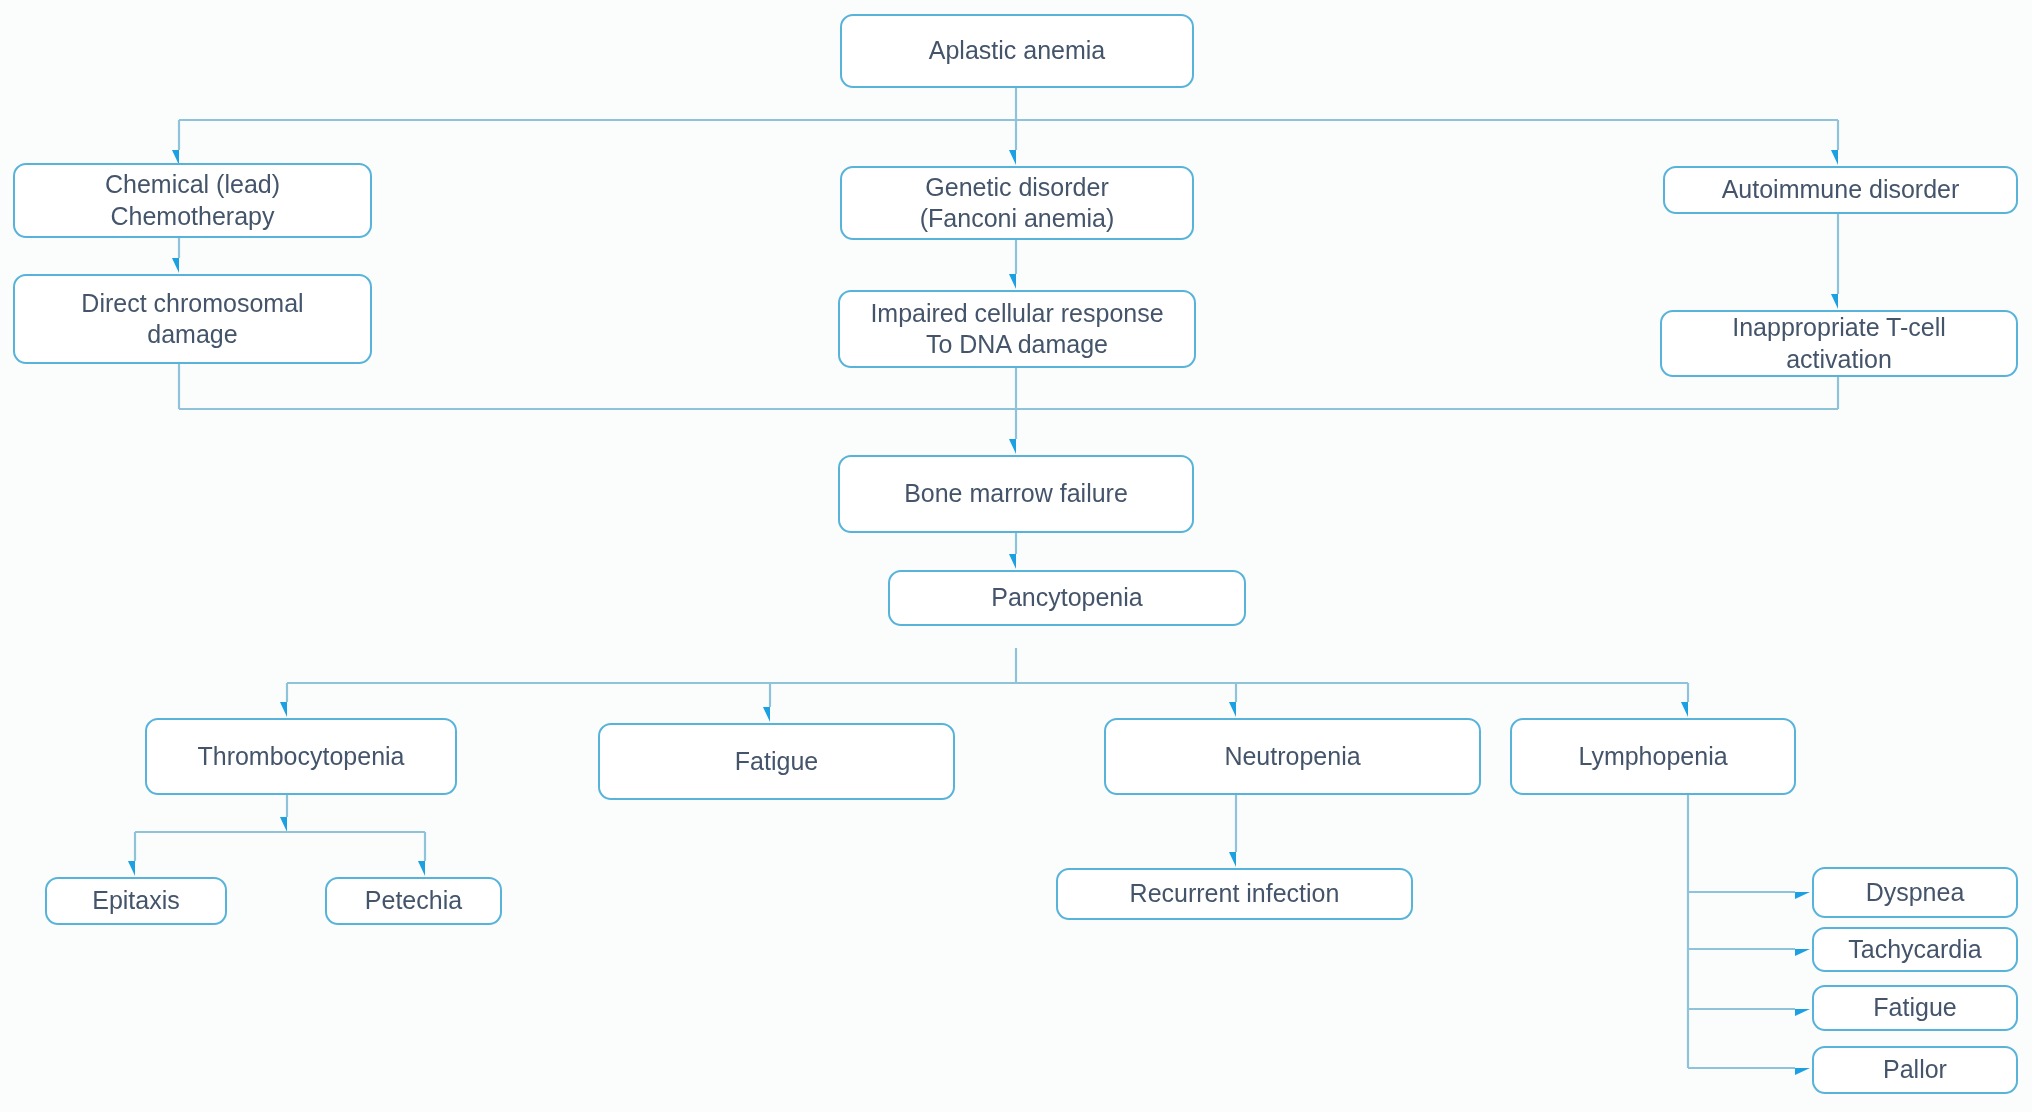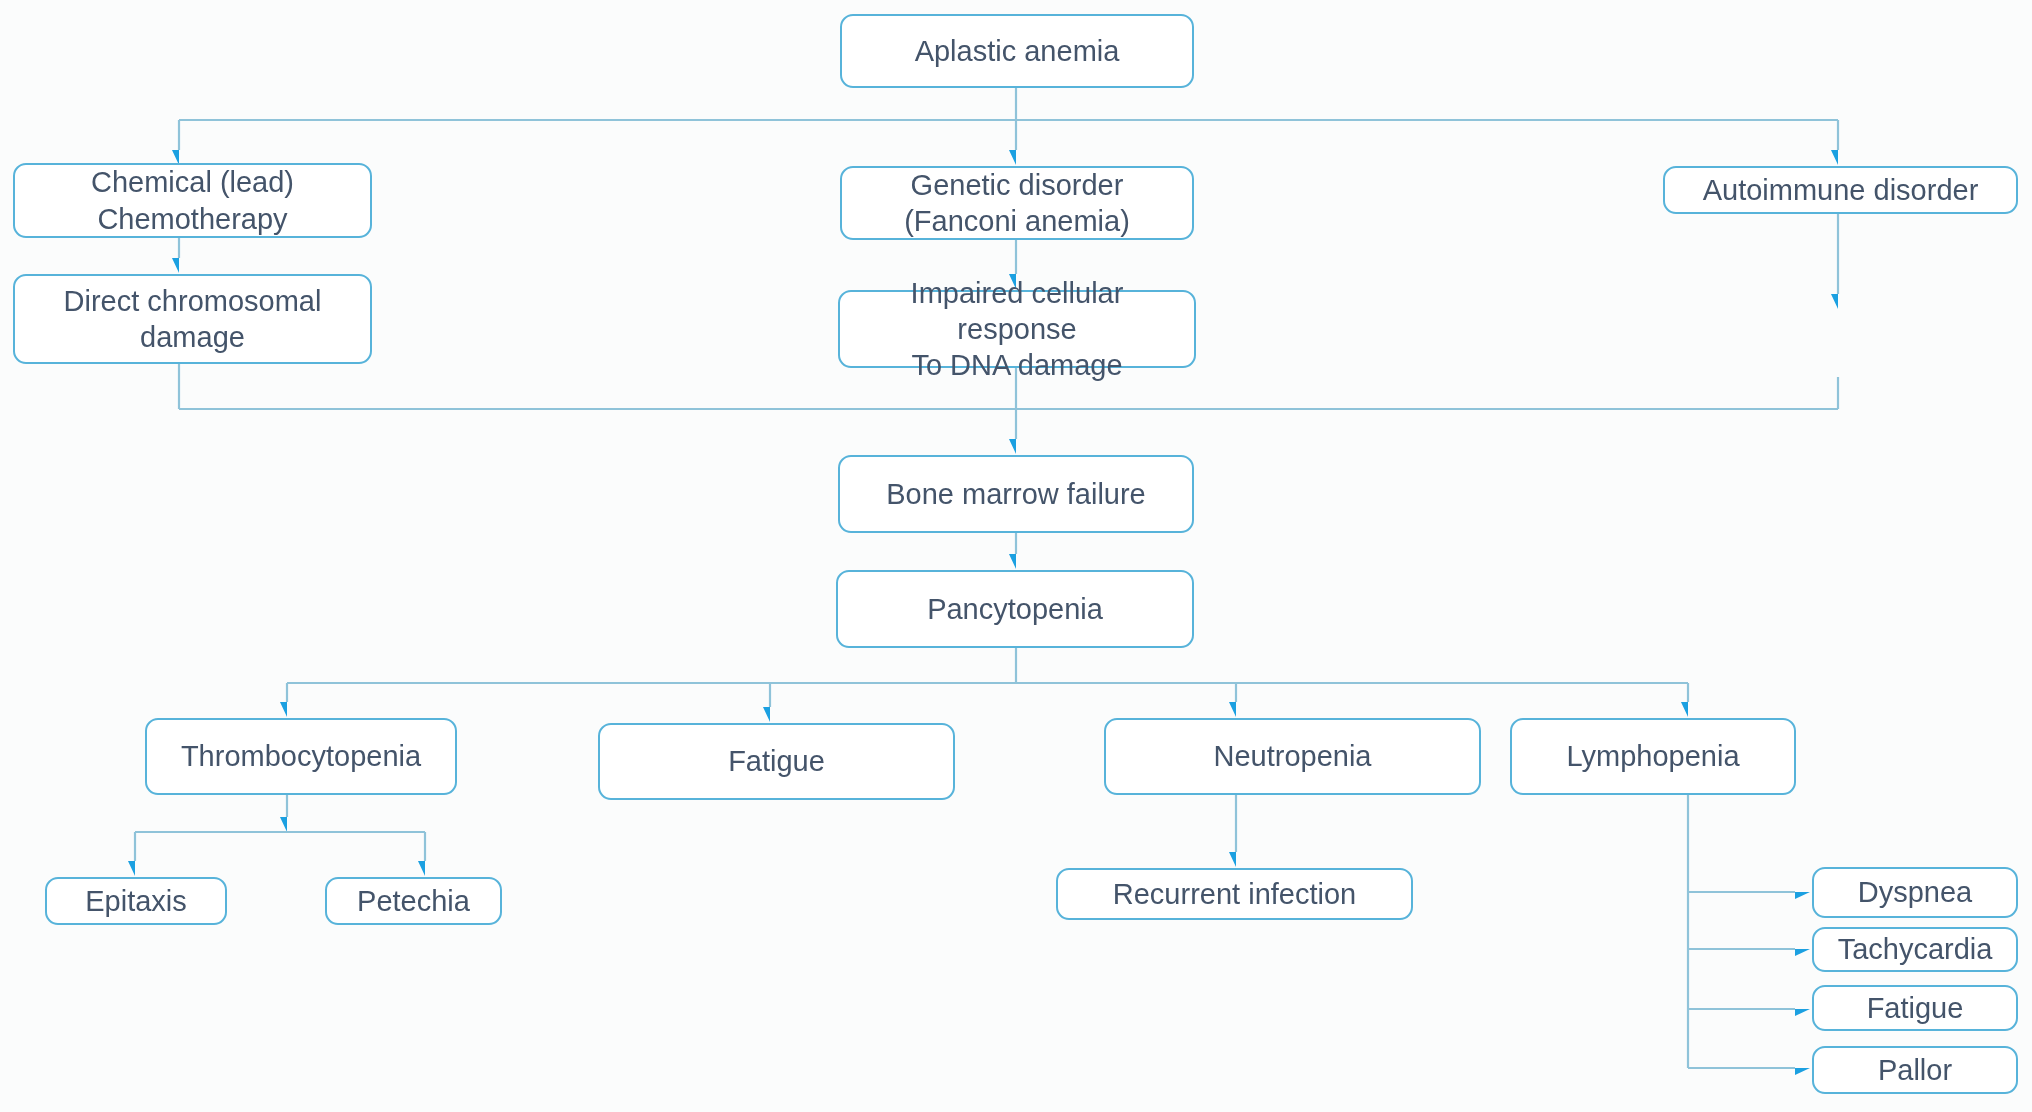--- a/index.html
+++ b/index.html
@@ -31,21 +31,21 @@
   .node{
     position:absolute;
     box-sizing:border-box;
     display:flex;
     align-items:center;
     justify-content:center;
     background:#ffffff;
     border:2.5px solid var(--box-border,#57b3da);
     border-radius:13px;
     color:var(--text,#44546a);
-    font-size:29px;
+    font-size:25px;
     line-height:1.25;
     text-align:center;
     white-space:pre-line;
     padding:2px 8px;
   }
 </style>
 </head>
 <body>
 
 <div id="stage">
@@ -120,24 +120,26 @@
 (Fanconi anemia)</div>
 
   <div class="node" style="left:1663px;top:166px;width:355px;height:48px">Autoimmune disorder</div>
 
   <div class="node" style="left:13px;top:274px;width:359px;height:90px">Direct chromosomal
 damage</div>
 
   <div class="node" style="left:838px;top:290px;width:358px;height:78px">Impaired cellular response
 To DNA damage</div>
 
+  <div class="node" style="left:1660px;top:310px;width:358px;height:67px">Inappropriate T-cell
+activation</div>
 
   <div class="node" style="left:838px;top:455px;width:356px;height:78px">Bone marrow failure</div>
 
-  <div class="node" style="left:836px;top:570px;width:358px;height:78px">Pancytopenia</div>
+  <div class="node" style="left:888px;top:570px;width:358px;height:56px">Pancytopenia</div>
 
   <div class="node" style="left:145px;top:718px;width:312px;height:77px">Thrombocytopenia</div>
 
   <div class="node" style="left:598px;top:723px;width:357px;height:77px">Fatigue</div>
 
   <div class="node" style="left:1104px;top:718px;width:377px;height:77px">Neutropenia</div>
 
   <div class="node" style="left:1510px;top:718px;width:286px;height:77px">Lymphopenia</div>
 
   <div class="node" style="left:45px;top:877px;width:182px;height:48px">Epitaxis</div>

